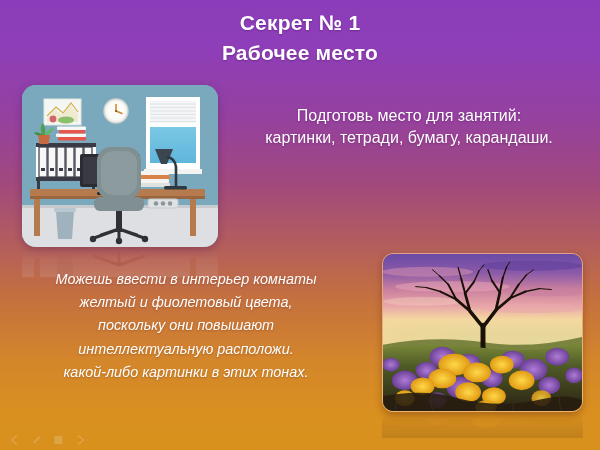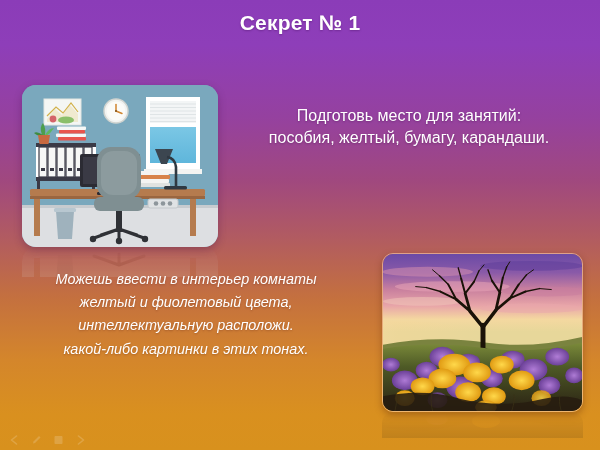--- a/index.html
+++ b/index.html
@@ -94,20 +94,21 @@
   }
   .bb-icons .bi{width:13px;height:12px;display:block;}
 </style>
 </head>
 <body>
 
 <div class="slide">
 
   <div class="title">
     <div>Секрет № 1</div>
+    <div>Рабочее место</div>
   </div>
 
   <div class="office-card">
     <svg class="office-svg" viewBox="0 0 196 162">
       <defs>
         <linearGradient id="winGlass" x1="0" y1="0" x2="0" y2="1">
           <stop offset="0" stop-color="#8fd3ec"></stop>
           <stop offset="1" stop-color="#5fb6db"></stop>
         </linearGradient>
       </defs>
@@ -245,26 +246,27 @@
       <rect x="0" y="122" width="196" height="40" fill="#dddfe2"></rect>
       <rect x="12" y="114" width="6" height="37" fill="#b57b4e"></rect>
       <rect x="168" y="114" width="6" height="37" fill="#b57b4e"></rect>
       <path d="M34 126 L52 126 L50 154 L36 154 Z" fill="#9fb2bd"></path>
       <path d="M97 144 L72 153 M97 144 L122 153 M97 144 L97 155" stroke="#2f3136" stroke-width="3" stroke-linecap="round" fill="none"></path>
     </svg>
   </div>
 
   <div class="para-right">
     <span>Подготовь место для занятий:</span>
-    <span>пособия, желтый, бумагу, карандаши.</span>
+    <span>картинки, тетради, бумагу, карандаши.</span>
   </div>
 
   <div class="para-left">
     <span>Можешь ввести в интерьер комнаты</span>
     <span>желтый и фиолетовый цвета,</span>
+    <span>поскольку они повышают</span>
     <span>интеллектуальную расположи.</span>
     <span>какой-либо картинки в этих тонах.</span>
   </div>
 
   <div class="photo">
     <svg viewBox="0 0 201 159" preserveAspectRatio="none">
       <defs>
         <linearGradient id="sky" x1="0" y1="0" x2="0" y2="1">
           <stop offset="0" stop-color="#6a4aa6"></stop>
           <stop offset="0.18" stop-color="#8a5aa8"></stop>

